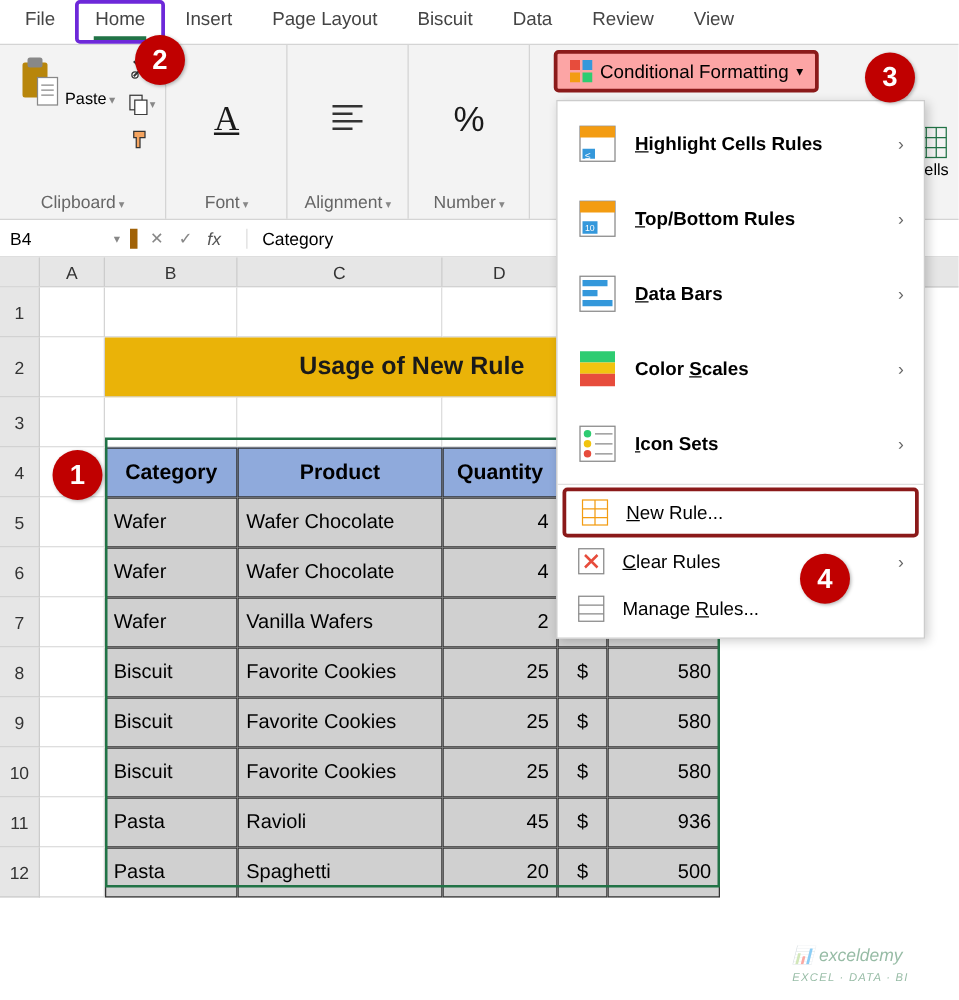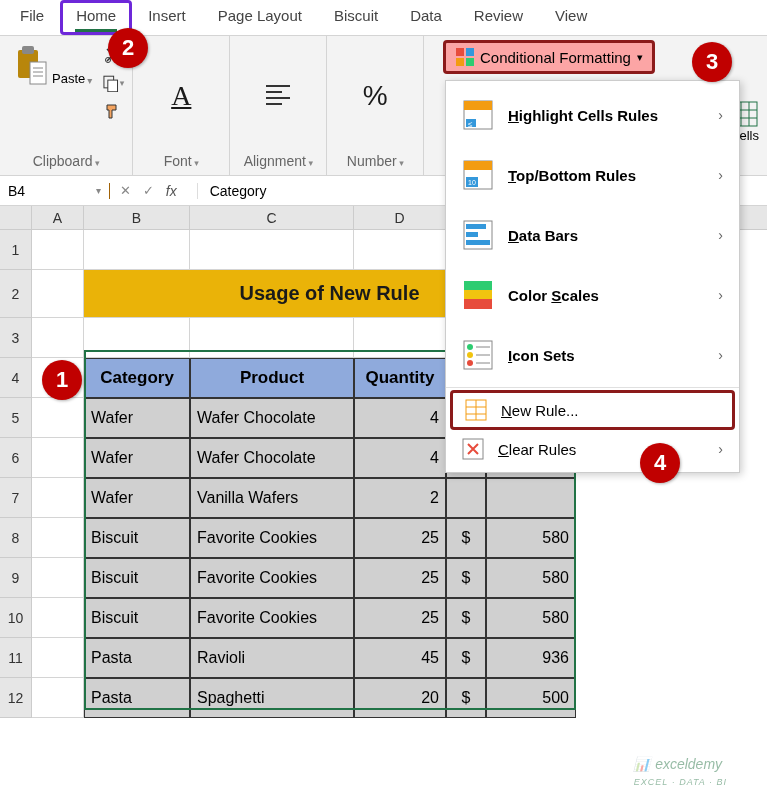--- a/index.html
+++ b/index.html
@@ -45,21 +45,21 @@
 .cf-menu-sep { border: none; border-top: 1px solid #e0e0e0; margin: 2px 0; }
 .cf-menu-item.small { padding: 8px 16px; }
 .cf-menu-item.small .cf-menu-icon { width: 22px; height: 22px; }
 .cf-menu-item.small .cf-menu-label { font-weight: normal; }
 .cf-menu-item.highlighted { border: 3px solid #8B1A1A; border-radius: 4px; margin: 0 4px; padding: 6px 12px; }
 
 .cells-btn { position: absolute; top: 100px; right: 8px; display: flex; flex-direction: column; align-items: center; font-size: 13px; z-index: 3; }
 
 
 .namebar { display: flex; background: #fff; border-bottom: 1px solid #d4d4d4; height: 30px; align-items: center; }
-.namebox { width: 110px; border-right: 1px solid #a16207; padding: 0 8px; font-size: 14px; display: flex; align-items: center; }
+.namebox { width: 110px; border-right: 6px solid #a16207; padding: 0 8px; font-size: 14px; display: flex; align-items: center; }
 .namebox-arrow { margin-left: auto; font-size: 10px; color: #888; }
 .fx-area { display: flex; align-items: center; gap: 12px; padding: 0 10px; flex: 1; }
 .fx-btn { font-size: 13px; color: #888; }
 .fx-label { font-style: italic; font-size: 14px; color: #555; }
 .fx-input { font-size: 14px; border-left: 1px solid #ddd; padding-left: 12px; margin-left: 8px; }
 
 
 .sheet { position: relative; }
 .colheaders { display: flex; height: 24px; background: #e6e6e6; border-bottom: 1px solid #ccc; }
 .rowheader-corner { width: 32px; border-right: 1px solid #ccc; background: #e6e6e6; }
@@ -261,20 +261,28 @@
     <span class="cf-menu-label"><span class="ul">N</span><span>ew Rule...</span></span>
   </div>
   <div class="cf-menu-item small">
     <span class="cf-menu-icon"><svg viewBox="0 0 22 22">
           <rect x="1" y="1" width="20" height="20" fill="#fff" stroke="#888"></rect>
           <path d="M6 6 L16 16 M16 6 L6 16" stroke="#E74C3C" stroke-width="2"></path>
         </svg></span>
     <span class="cf-menu-label"><span class="ul">C</span><span>lear Rules</span></span>
     <span class="cf-menu-arrow">›</span>
   </div>
+  <div class="cf-menu-item small">
+    <span class="cf-menu-icon"><svg viewBox="0 0 22 22">
+          <rect x="1" y="1" width="20" height="20" fill="#fff" stroke="#888"></rect>
+          <line x1="1" y1="8" x2="21" y2="8" stroke="#888"></line>
+          <line x1="1" y1="15" x2="21" y2="15" stroke="#888"></line>
+        </svg></span>
+    <span class="cf-menu-label"><span>Manage </span><span class="ul">R</span><span>ules...</span></span>
+  </div>
 </div>
 
 <div class="namebar">
   <div class="namebox">
     <span>B4</span>
     <span class="namebox-arrow">▾</span>
   </div>
   <div class="fx-area">
     <span class="fx-btn">✕</span>
     <span class="fx-btn">✓</span>

